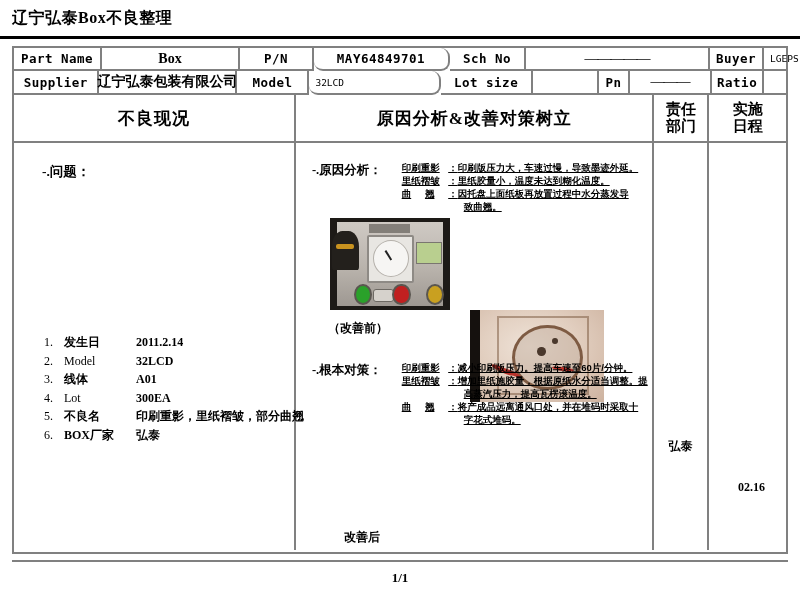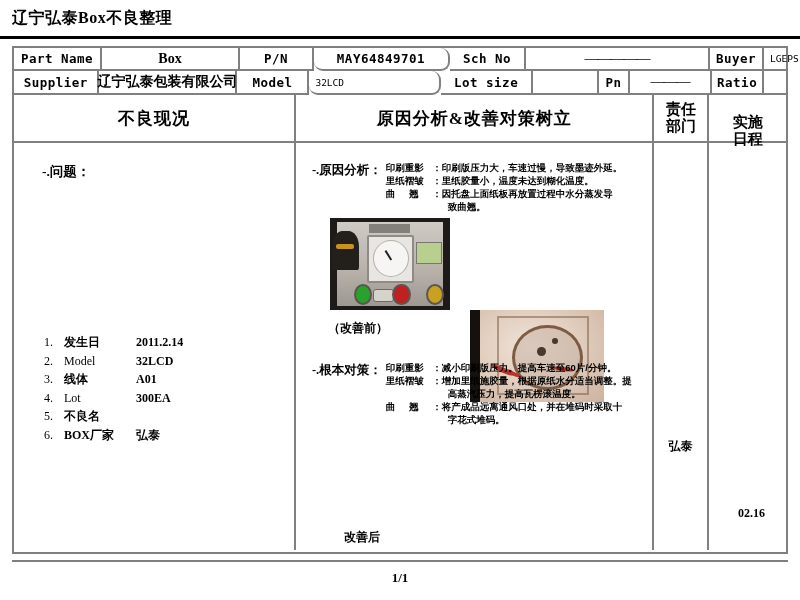--- a/index.html
+++ b/index.html
@@ -104,21 +104,21 @@
   .w-lotsize  { width: 94px; }
   .w-lotval   { width: 68px; }
   .w-pnlbl    { width: 32px; }
   .w-pnval2   { width: 84px; }
 
   
   .r3 { height: 48px; }
   .w-secA { width: 288px; }
   .w-secB { width: 366px; }
   .w-secC { width: 56px; }
-  .w-secD { width: 78px; margin-top: 26px; }
+  .w-secD { width: 78px; }
   .sec-title {
     justify-content: center;
     font-family: "Liberation Serif", "DejaVu Serif", serif;
     font-weight: bold;
     font-size: 17px;
     letter-spacing: 1px;
   }
   .sec-title-sm {
     justify-content: center;
     text-align: center;
@@ -167,21 +167,21 @@
   .panel-mid { position: relative; width: 100%; height: 100%; }
 
   .an-block { position: absolute; display: flex; }
   .an-label {
     font-weight: bold;
     font-size: 12.5px;
     font-family: "Liberation Serif", "DejaVu Serif", serif;
     white-space: nowrap;
     padding-top: 1px;
   }
-  .an-rows { margin-left: 4px; }
+  .an-rows { margin-left: 20px; text-decoration: underline; }
   .an-line {
     display: flex;
     font-size: 9.5px;
     line-height: 13px;
     font-weight: bold;
     font-family: "Liberation Sans", "DejaVu Sans", sans-serif;
     white-space: nowrap;
   }
   .an-k {
     width: 56px;
@@ -392,20 +392,21 @@
             <span class="v lat">A01</span>
           </li>
           <li>
             <span class="idx">4.</span>
             <span class="k lat">Lot</span>
             <span class="v lat">300EA</span>
           </li>
           <li>
             <span class="idx">5.</span>
             <span class="k">不良名</span>
+            <span class="v">印刷重影，里纸褶皱，部分曲翘</span>
           </li>
           <li>
             <span class="idx">6.</span>
             <span class="k">BOX厂家</span>
             <span class="v">弘泰</span>
           </li>
         </ul>
       </div>
     </div>
 

